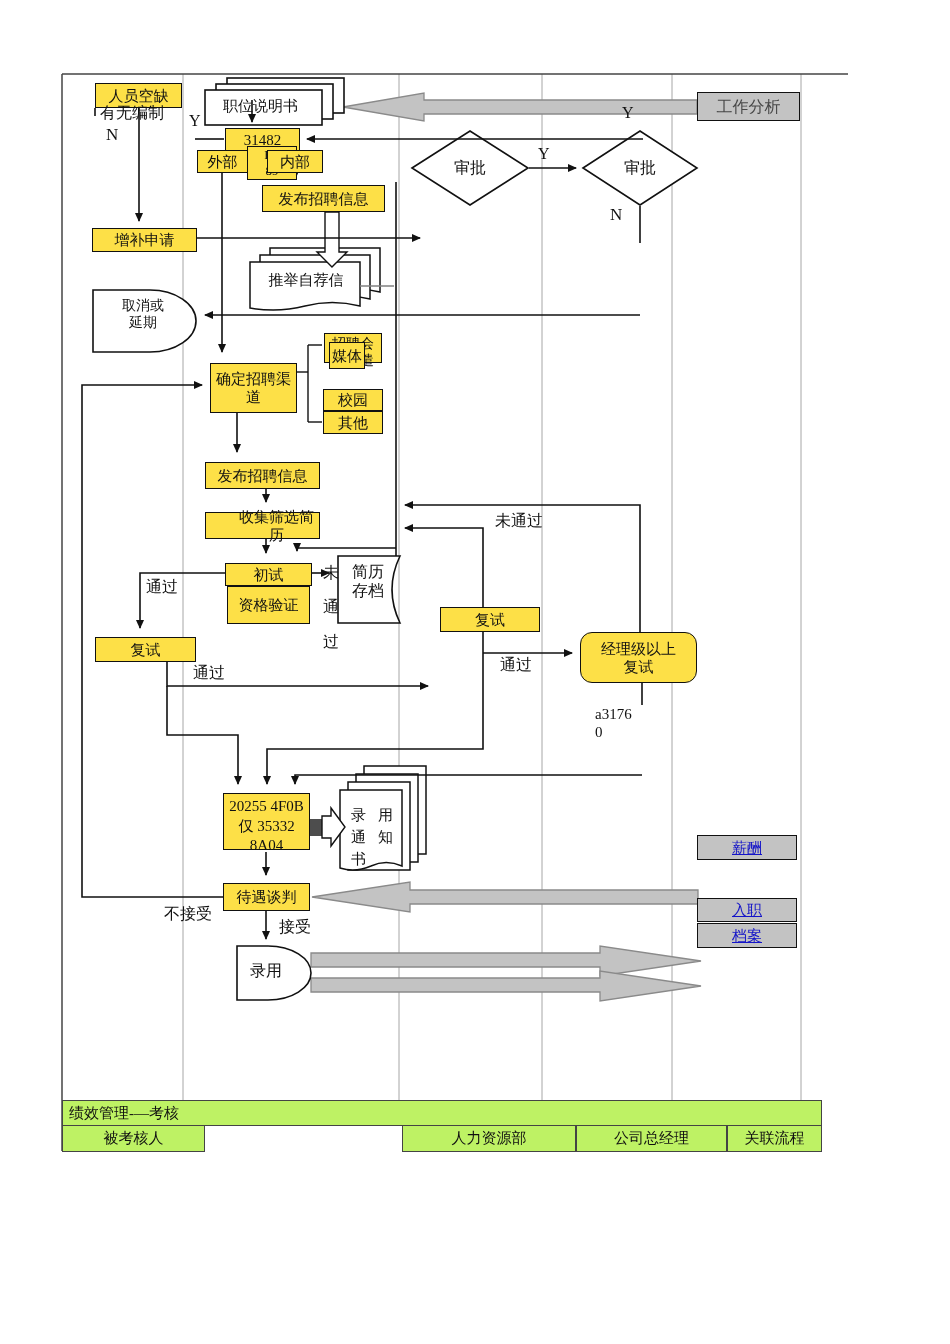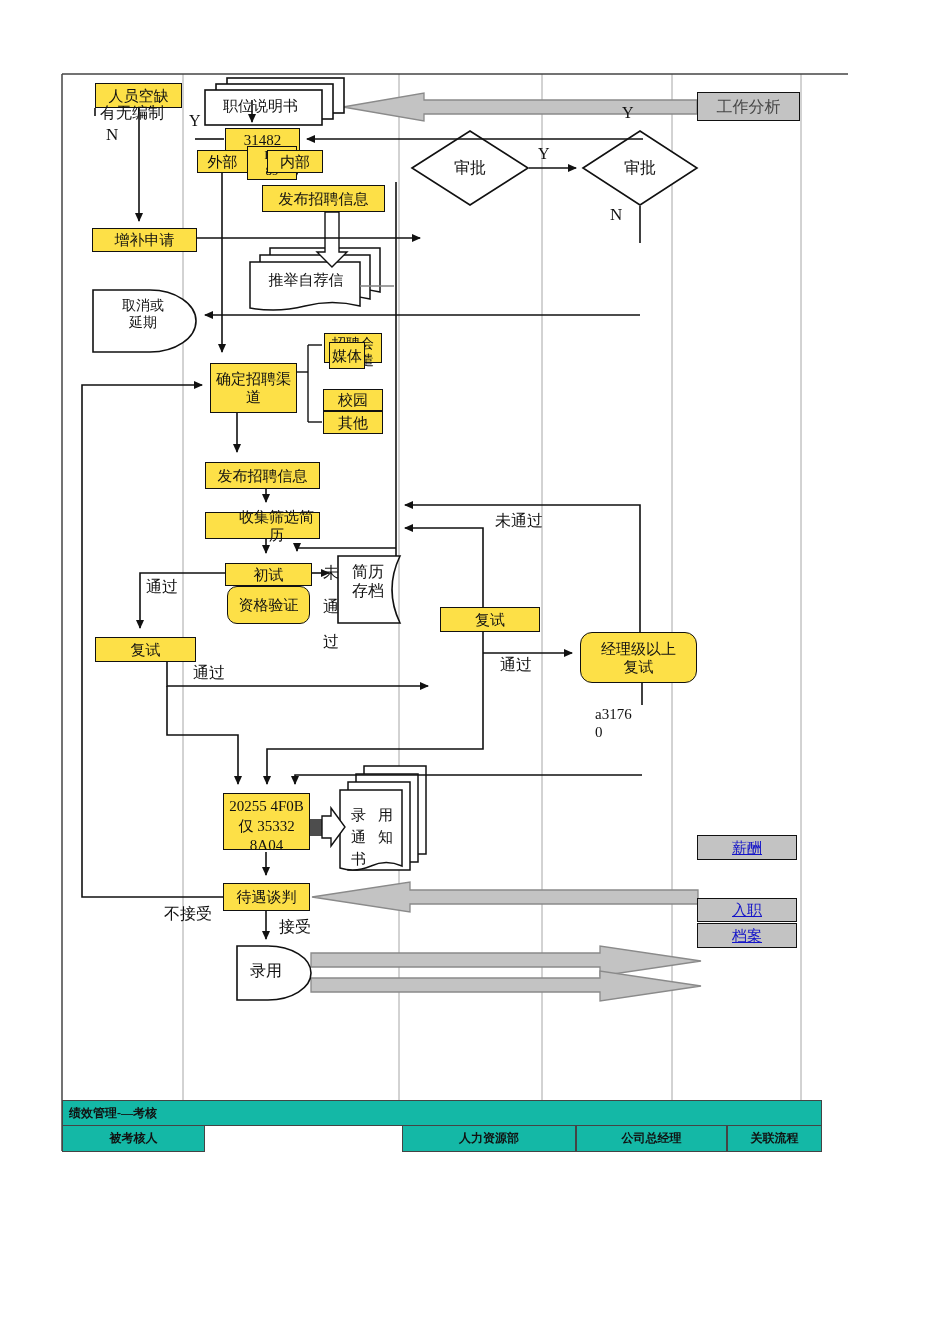--- a/index.html
+++ b/index.html
@@ -4,26 +4,26 @@
 <style>
   html,body{margin:0;padding:0;background:#fff;}
   #stage{position:relative;width:950px;height:1344px;background:#fff;overflow:hidden;
          font-family:"Liberation Serif","DejaVu Serif",serif;color:#111;}
   #flow-svg{position:absolute;left:0;top:0;}
   .box{position:absolute;box-sizing:border-box;border:1.6px solid #111;background:#fde047;
        display:flex;flex-direction:column;align-items:center;justify-content:center;
        text-align:center;font-size:15px;line-height:1.2;}
   .lbl{position:absolute;font-size:16px;white-space:nowrap;line-height:1.1;}
   .ctr{position:absolute;text-align:center;line-height:1.2;}
-  .rounded{border-radius:10px;font-family:Liberation Serif, serif;}
+  .rounded{border-radius:0;font-family:Liberation Serif, serif;}
   .graybox{background:#c3c3c3;}
   .link{color:#1414c8;text-decoration:underline;}
   .vtext{position:absolute;width:18px;word-break:break-all;font-size:16px;line-height:2.15;text-align:center;}
-  .footer-cell{position:absolute;box-sizing:border-box;border:1.2px solid #444;background:#14b8a6;
-       display:flex;align-items:center;justify-content:center;font-weight:bold;font-size:12px;}
+  .footer-cell{position:absolute;box-sizing:border-box;border:1.2px solid #444;background:#bef264;
+       display:flex;align-items:center;justify-content:center;font-weight:normal;font-size:15px;}
 </style>
 </head>
 <body>
 
 <div id="stage">
 
 <svg id="flow-svg" width="950" height="1344" viewBox="0 0 950 1344">
   <defs>
     <marker id="ah" markerWidth="11" markerHeight="9" refX="8" refY="4" orient="auto" markerUnits="userSpaceOnUse">
       <path d="M0,0 L9,4 L0,8 Z" fill="#111"></path>

